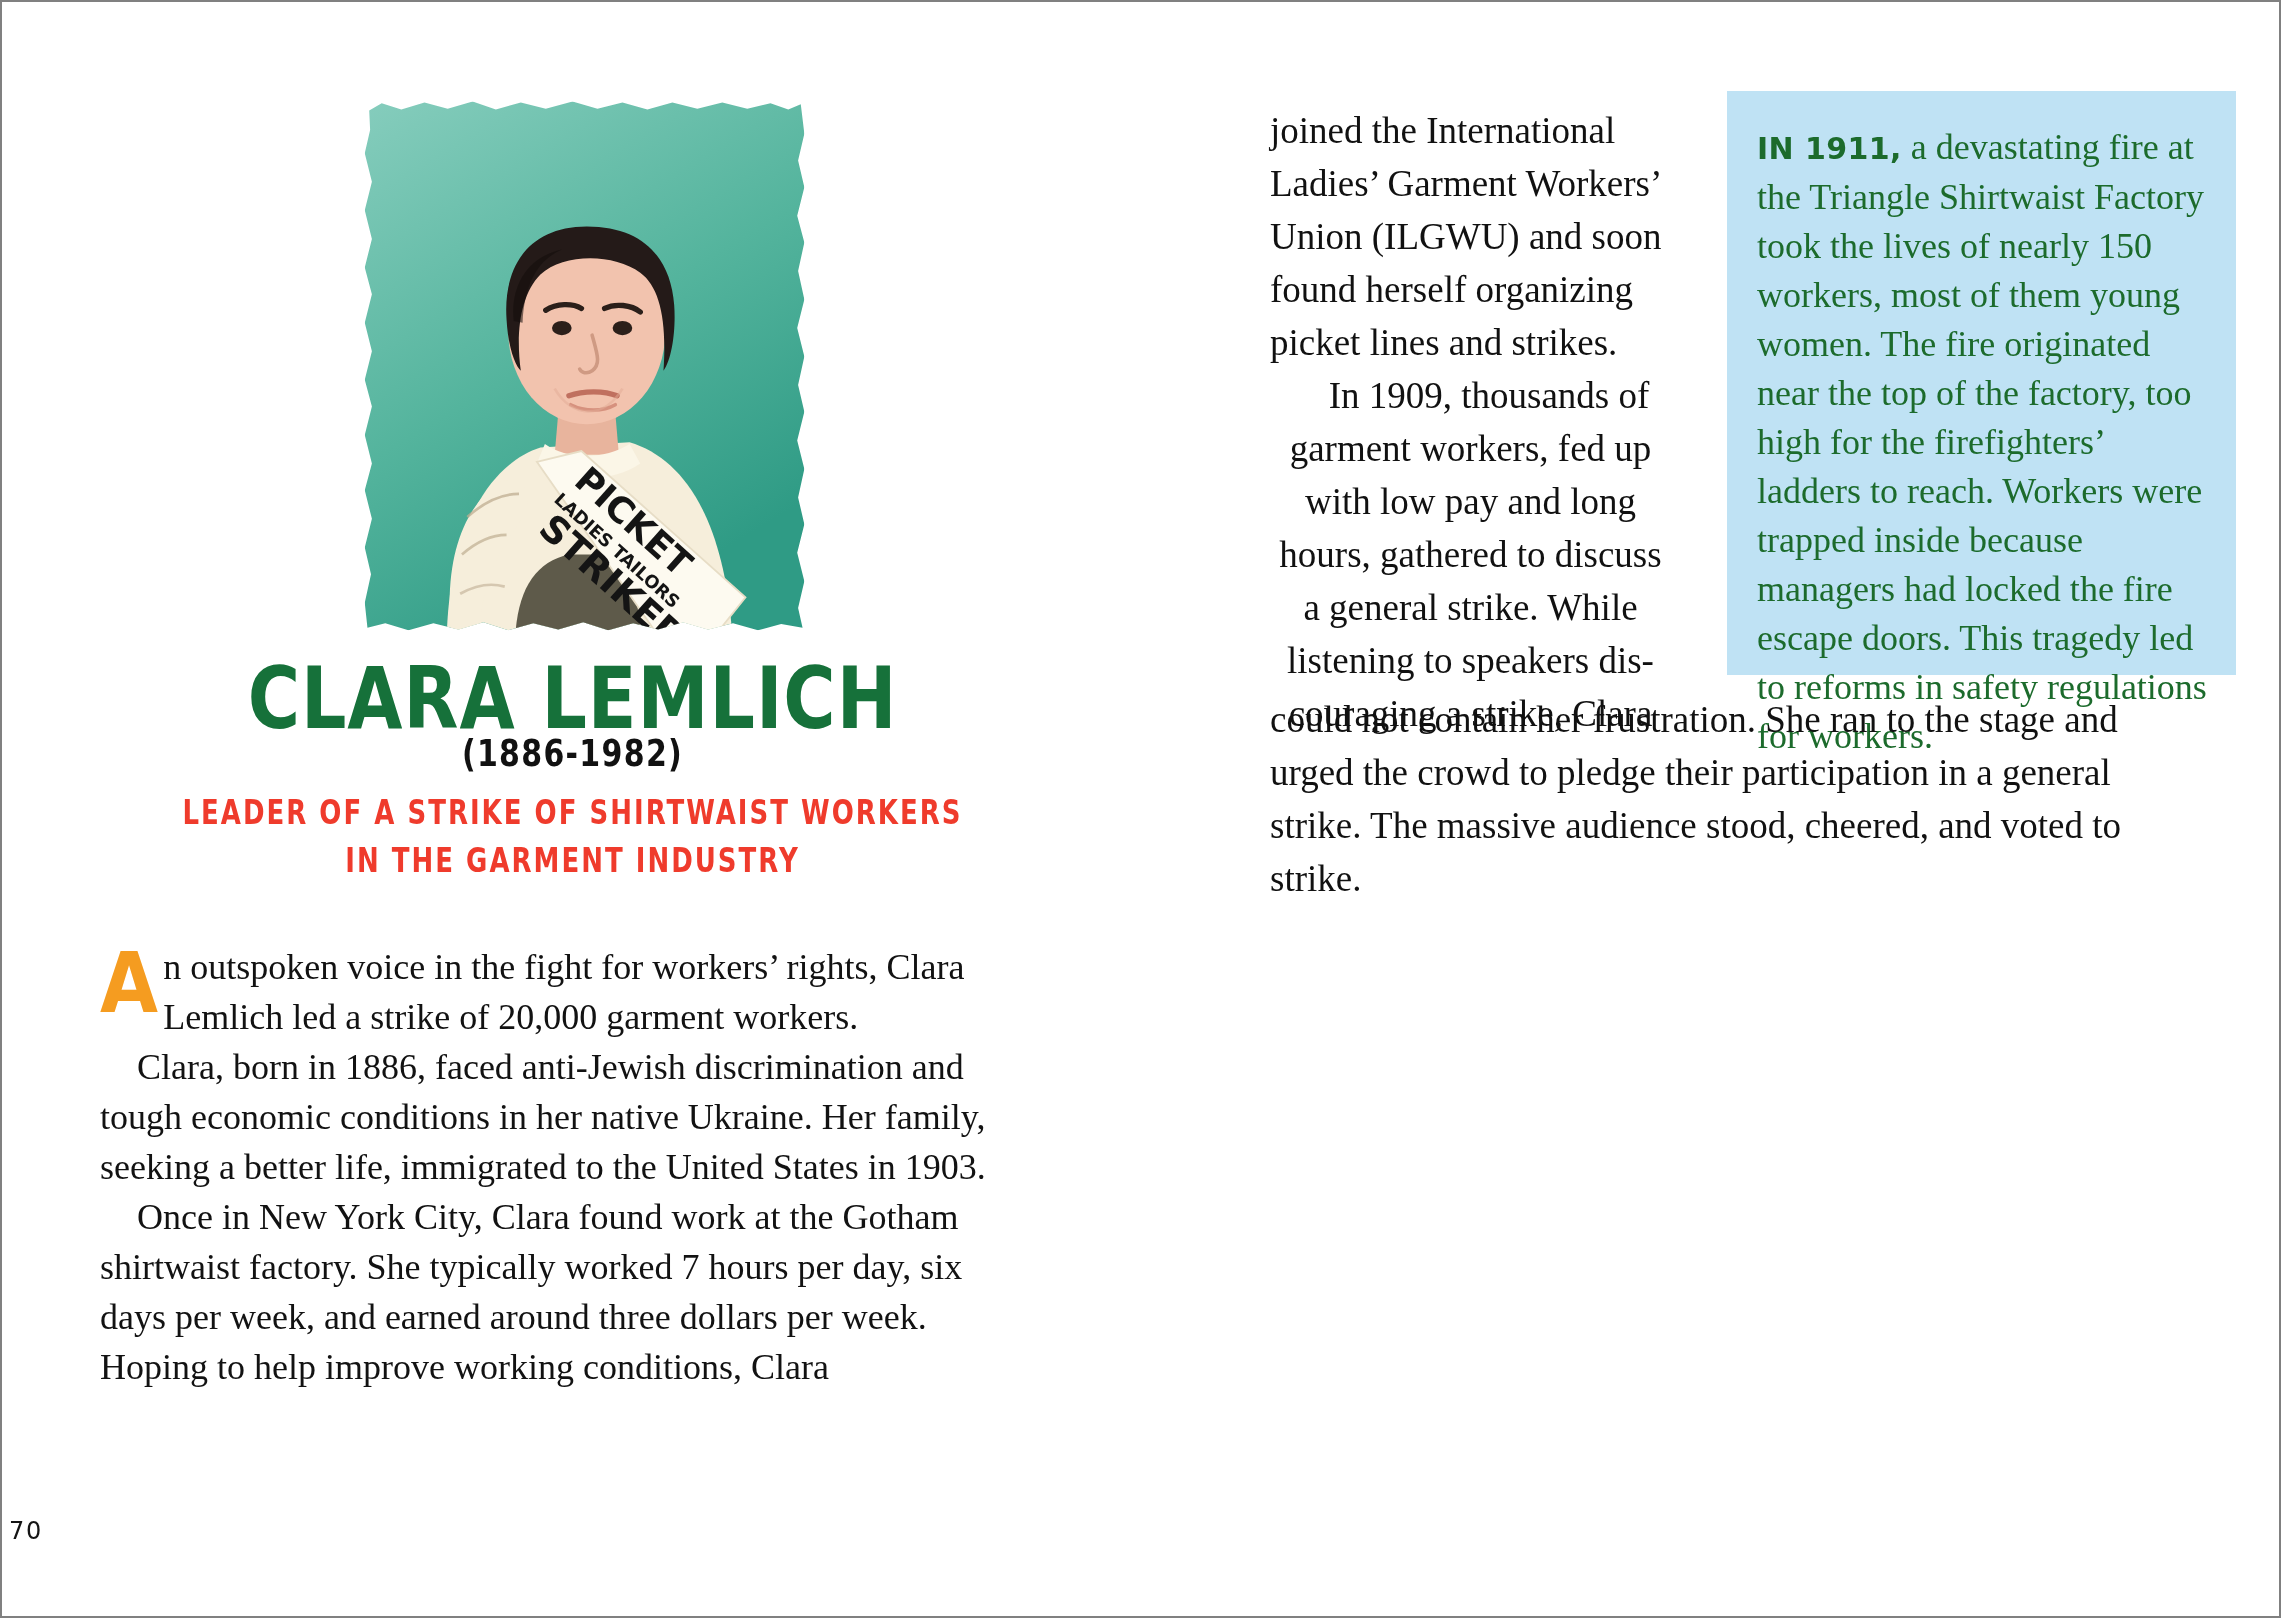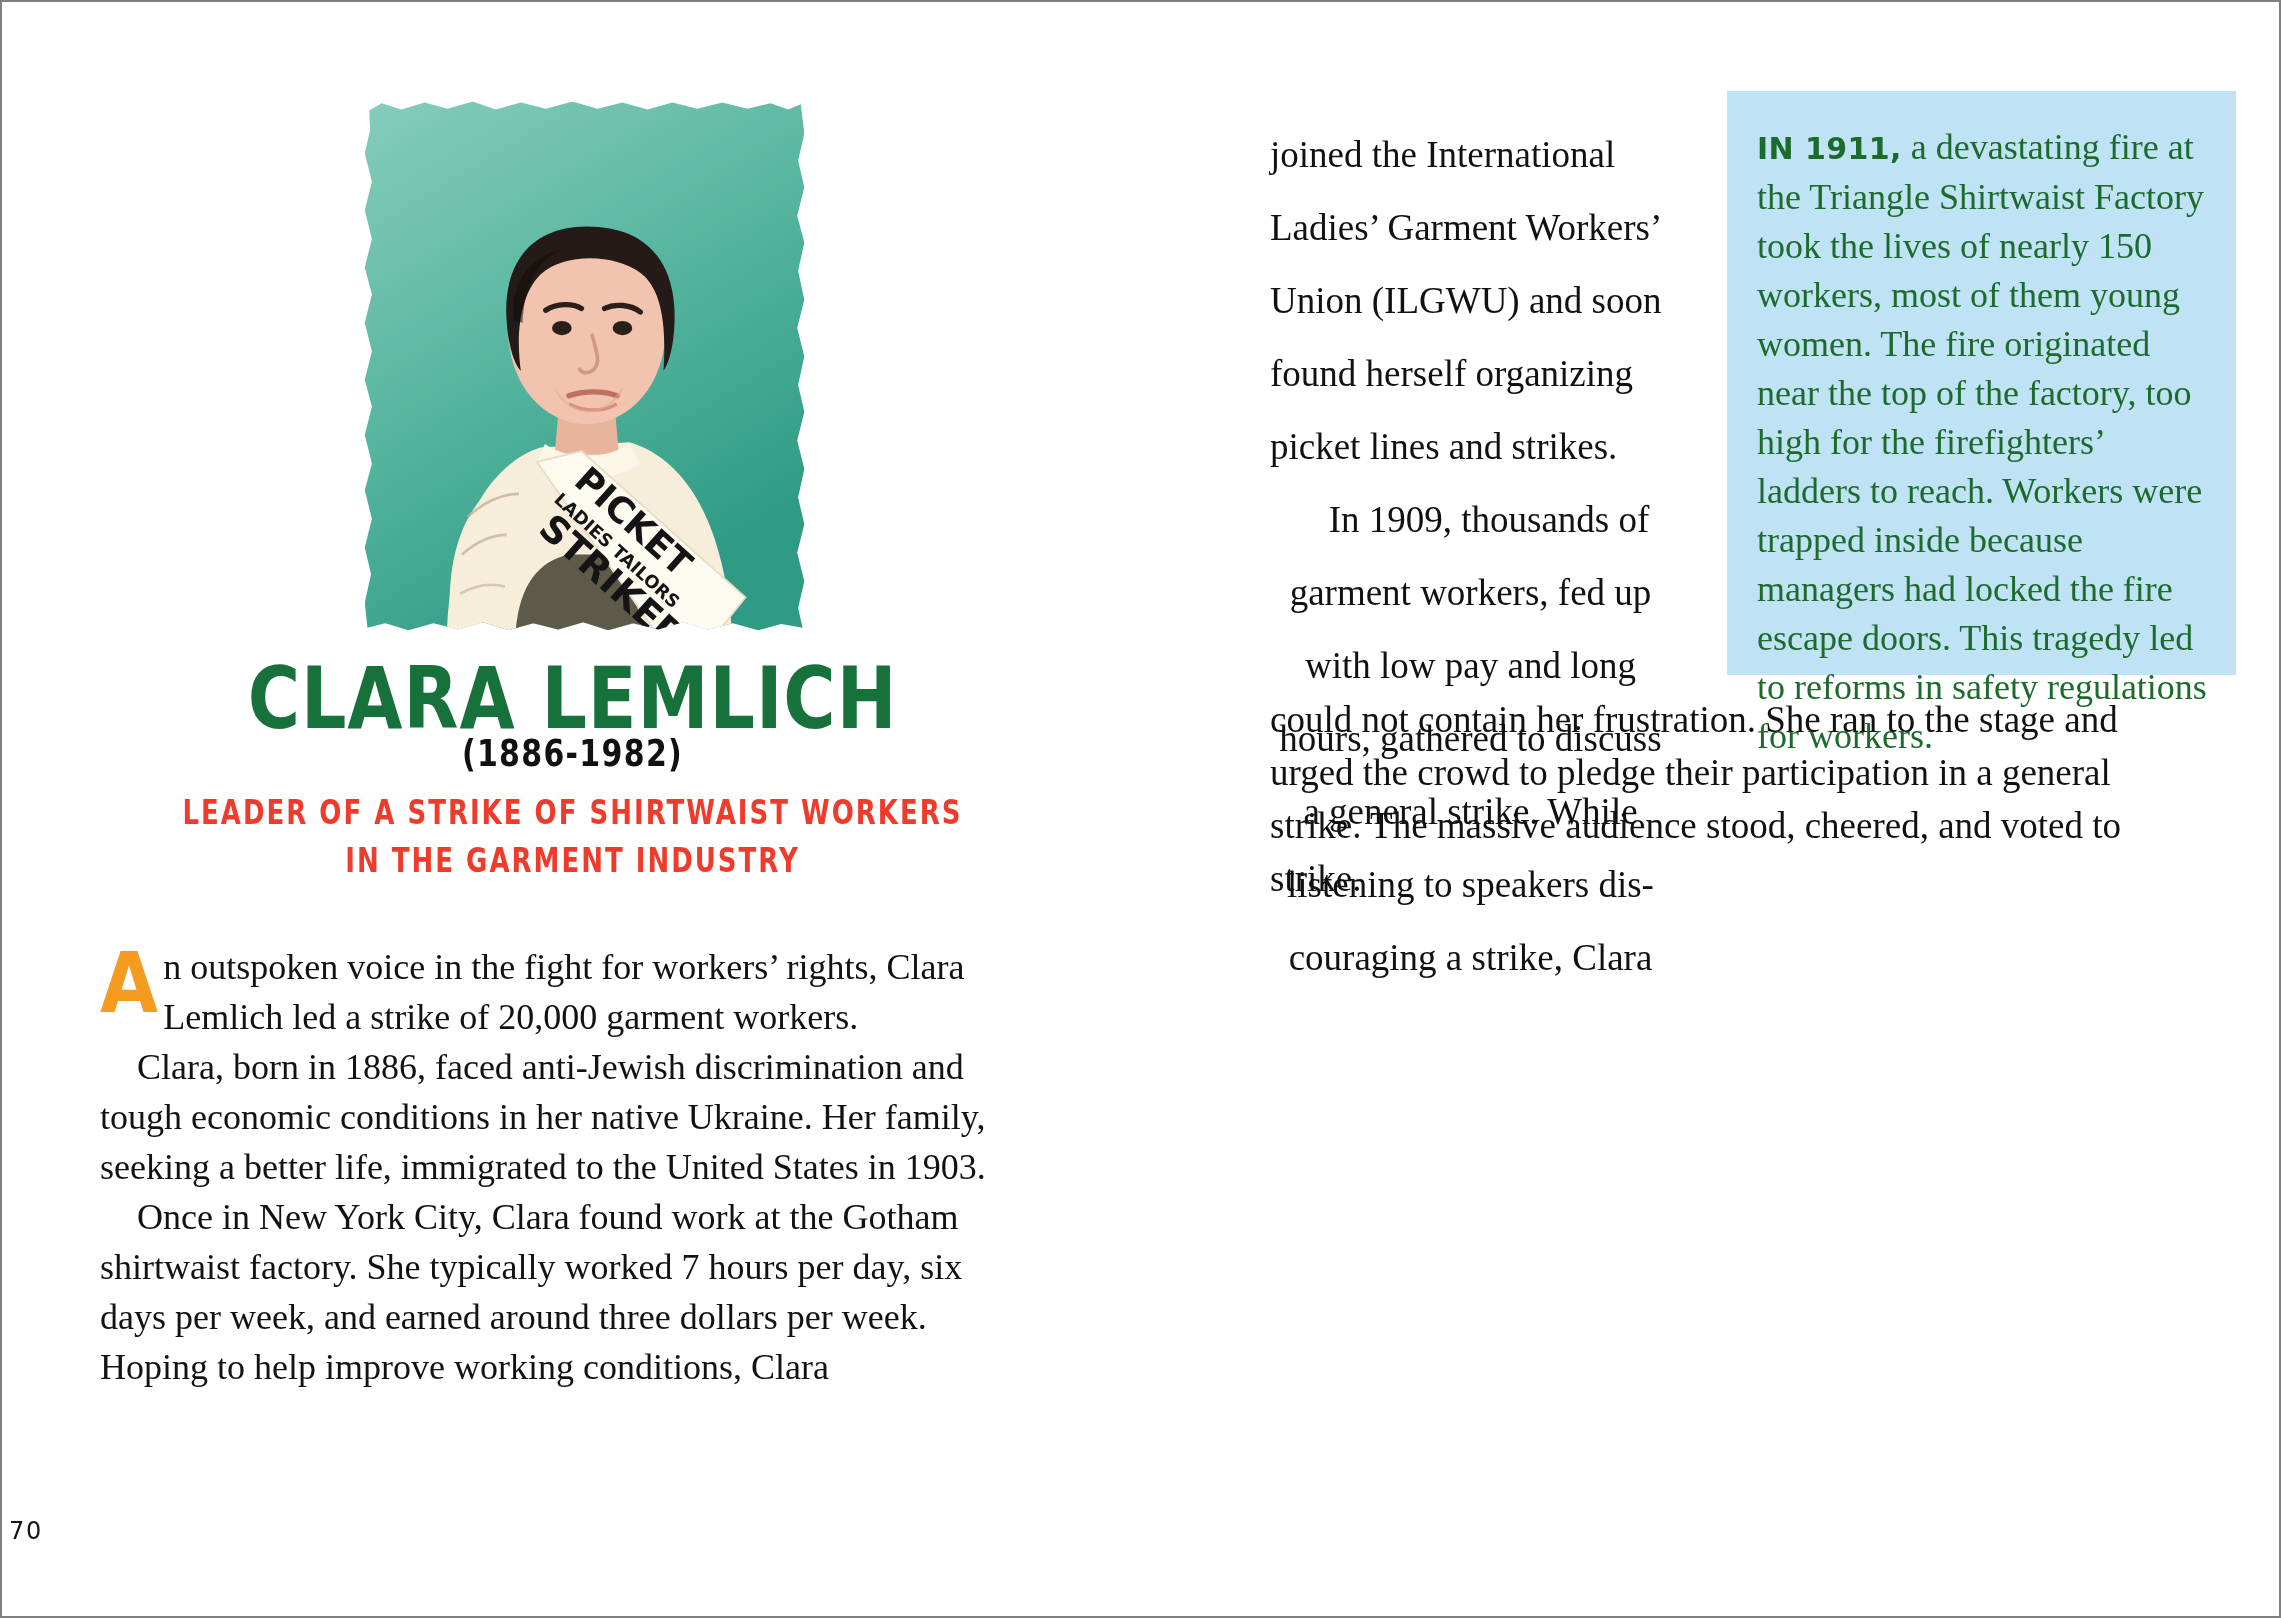--- a/index.html
+++ b/index.html
@@ -92,24 +92,24 @@
     letter-spacing:1.8px;
     color:#141414;
   }
   .folio-left{ left:7px; top:1515px; width:1052px; text-align:left;}
 
   
   .page-right{
     position:absolute; left:1141px; top:0; width:1141px; height:1618px;
   }
   .rcol-narrow{
-    position:absolute; left:127px; top:116px; width:401px;
+    position:absolute; left:127px; top:102px; width:401px;
     font-family:"Liberation Serif", serif;
     font-size:37px;
-    line-height:73px;
+    line-height:53px;
     color:#111;
   }
   .rcol-narrow p{margin:0;}
   .rcol-narrow p.indent{text-indent:37px;text-align:center;}
 
   .factbox{
     position:absolute; left:584px; top:89px; width:509px; height:584px;
     background:#bfe2f4;
     box-sizing:border-box;
     padding:32px 27px 0 30px;

